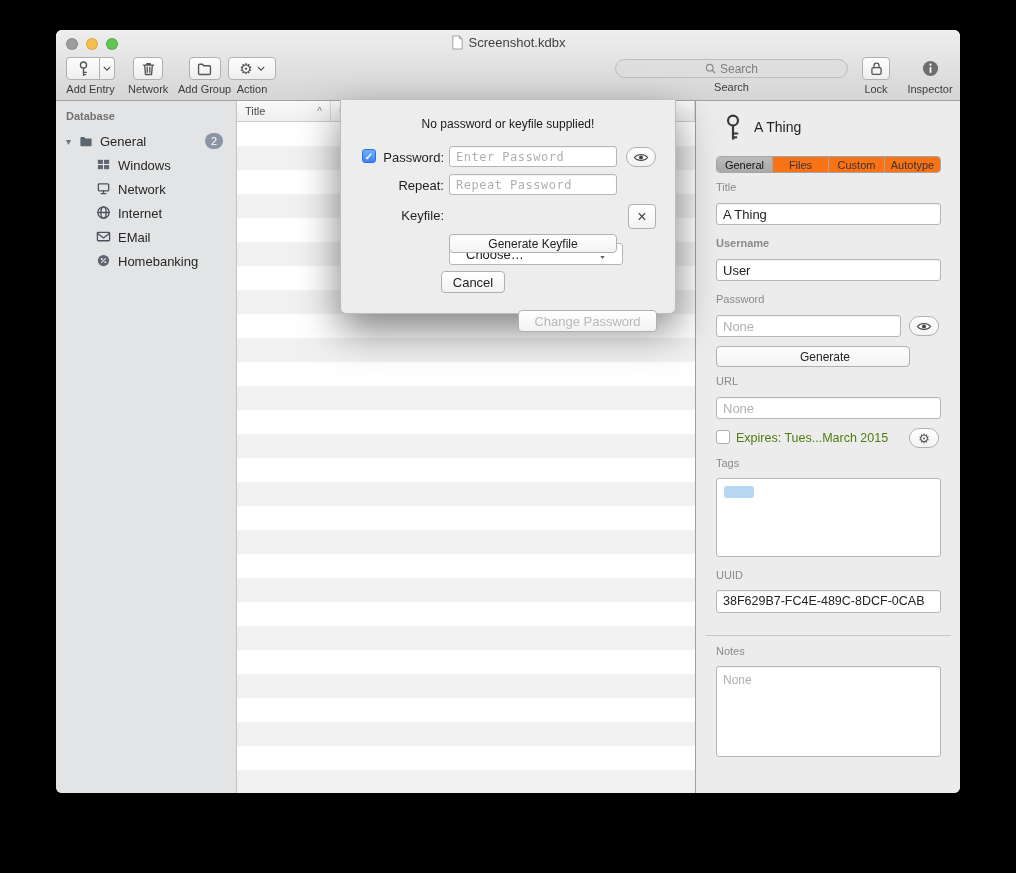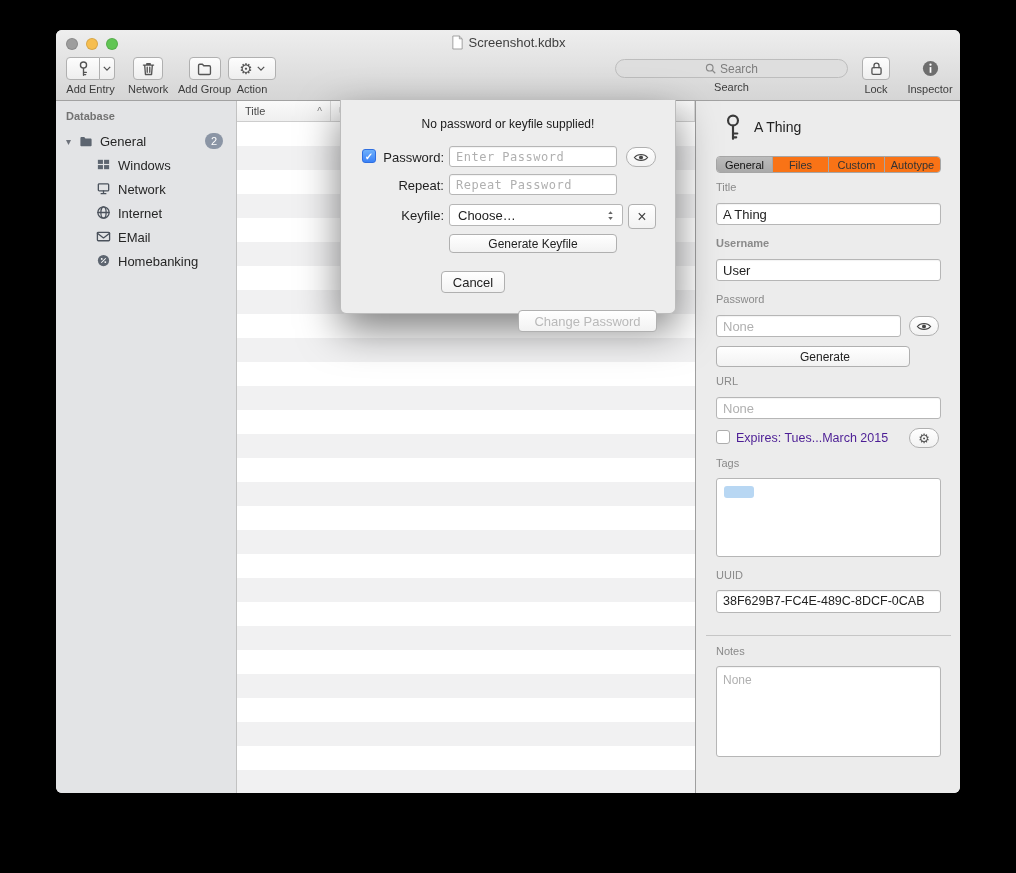--- a/index.html
+++ b/index.html
@@ -73,21 +73,21 @@
   .divider { background:#c6c6c6; height:1px; }
 
   
   .dialog { position:absolute; left:284px; top:70px; width:336px; height:214px; background:#ededed; z-index:10;
             border:1px solid #bcbcbc; border-top:none; border-radius:0 0 6px 6px; box-shadow:0 16px 40px rgba(0,0,0,.5); }
   .dlg-msg { position:absolute; left:0; top:17px; width:100%; text-align:center; font-size:12px; color:#1a1a1a; }
   .dlg-label { position:absolute; left:0; width:103px; text-align:right; font-size:13px; color:#1f1f1f; }
   .mono-input { font-family:"DejaVu Sans Mono", monospace; }
   .mono-input::placeholder { color:#b4b4b4; font-family:"DejaVu Sans Mono", monospace; font-size:12px; letter-spacing:.5px; }
   .popup { position:absolute; background:#fff; border:1px solid #b6b6b6; border-radius:3px; font-size:13px; color:#222;
-           display:flex; align-items:center; padding:0 8px; justify-content:space-between; }
+           display:flex; align-items:center; padding:0 16px; justify-content:space-between;margin-top:39px; }
   .xbtn { font-size:16px; color:#444; }
   .disabled-text { color:#b9b9b9 !important; }
 
   svg.icon { stroke:#555; fill:none; stroke-width:1.6; stroke-linecap:round; stroke-linejoin:round; }
   svg.sbicon { stroke:#4b525c; fill:none; stroke-width:1.4; stroke-linecap:round; stroke-linejoin:round; }
 </style>
 </head>
 <body>
 
 <div class="window">
@@ -297,21 +297,21 @@
     </div>
 
     <div class="ins-abs btn" style="left:20px; top:245px; width:194px; height:21px;padding-left:24px;">
       <span>Generate</span>
     </div>
 
     <span class="ins-abs ins-label" style="left:20px; top:274px;">URL</span>
     <input class="ins-abs field" style="left: 20px; top: 296px; width: 225px; height: 22px;" placeholder="None">
 
     <div class="ins-abs checkbox" style="left:20px; top:329px;"></div>
-    <span class="ins-abs" style="left:40px; top:330px; font-size:12.5px; color:#4c1d95;">Expires: Tues...March 2015</span>
+    <span class="ins-abs" style="left:40px; top:330px; font-size:12.5px; color:#4d7c0f;">Expires: Tues...March 2015</span>
     <div class="ins-abs btn roundbtn" style="left:213px; top:327px; width:30px; height:20px;">
       <span class="gear-glyph" style="font-size:13px;">⚙</span>
     </div>
 
     <span class="ins-abs ins-label" style="left:20px; top:356px;">Tags</span>
     <div class="ins-abs tagbox" style="left:20px; top:377px; width:225px; height:79px;">
       <span class="tag-chip"></span>
     </div>
 
     <span class="ins-abs ins-label" style="left:20px; top:468px;">UUID</span>

